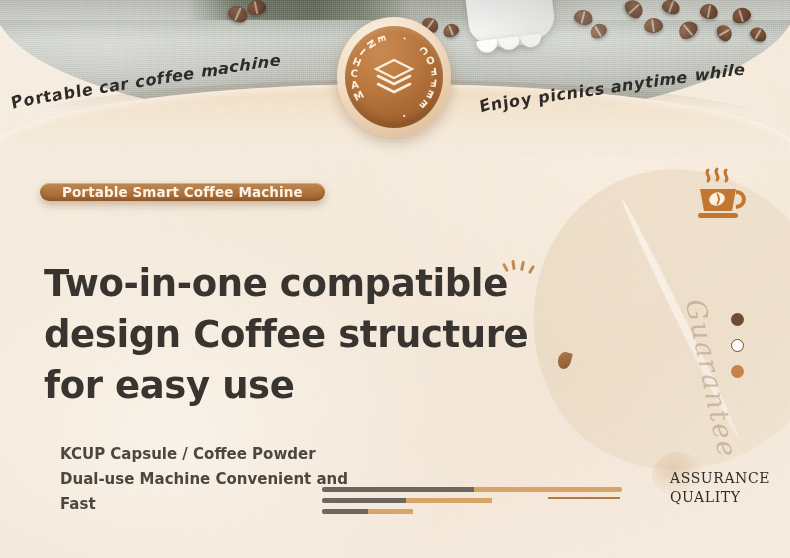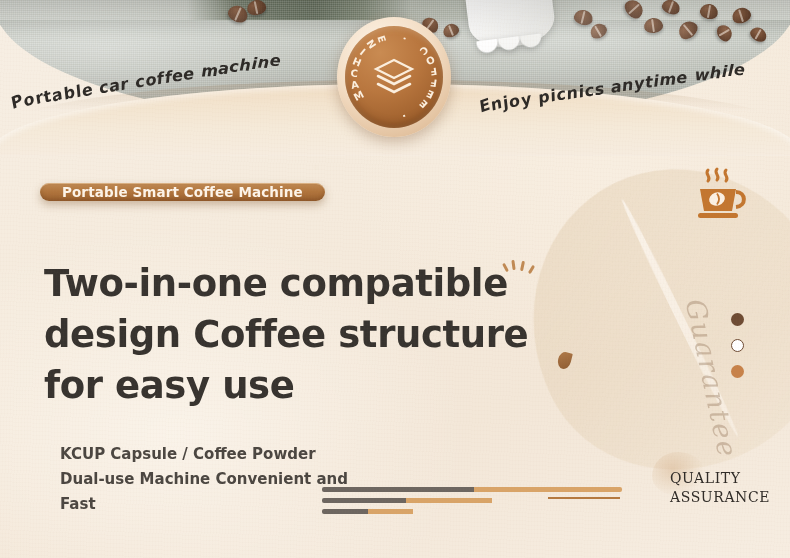--- a/index.html
+++ b/index.html
@@ -341,18 +341,18 @@
 
   <div class="script-vert">Guarantee</div>
   <div class="dots" id="dot-group">
       <div class="dot d1"></div>
       <div class="dot d2"></div>
       <div class="dot d3"></div>
     </div>
 
   <div class="qa-line"></div>
   <div class="qa">
+    <div>ASSURANCE</div>
     <div>QUALITY</div>
-    <div>ASSURANCE</div>
   </div>
 
   <div class="grain"></div>
 </div>
 
 </body></html>

